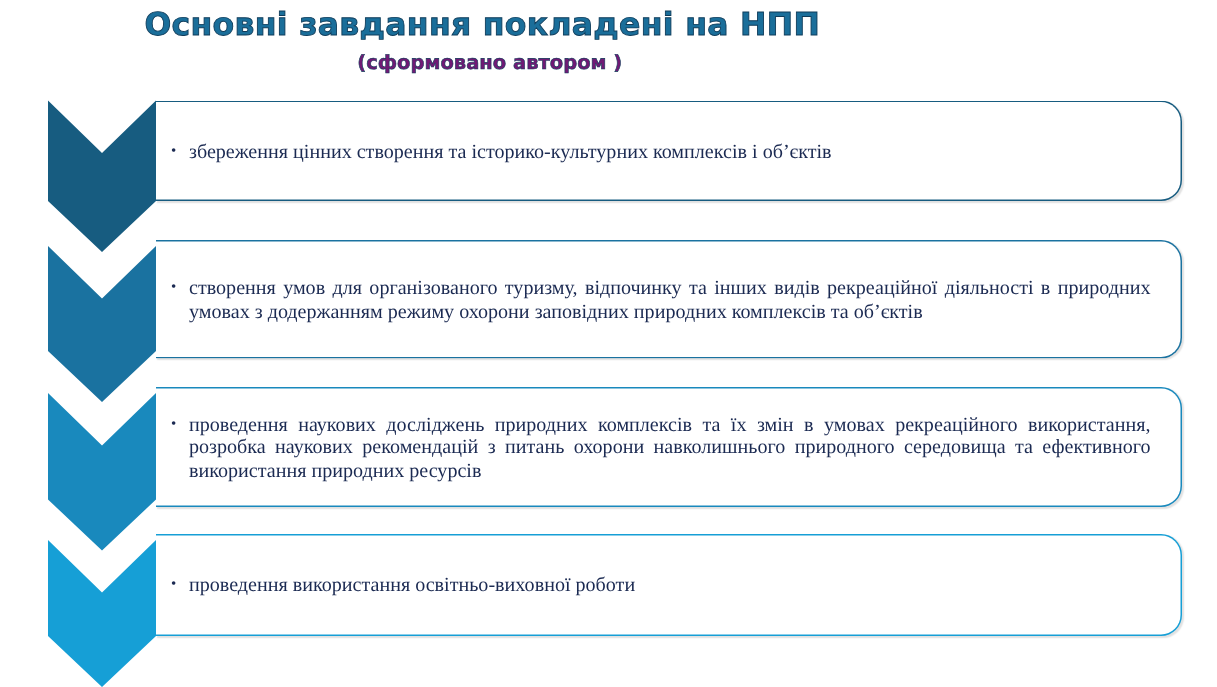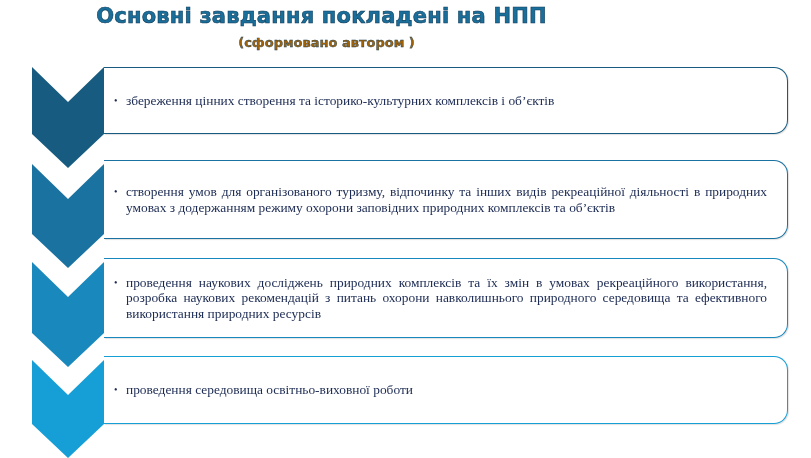--- a/index.html
+++ b/index.html
@@ -3,21 +3,21 @@
 <meta charset="utf-8">
 <style>
   html, body { margin:0; padding:0; }
   body { width:811px; height:458px; background:#ffffff; position:relative; overflow:hidden;
          font-family:"Liberation Serif", serif; }
   .title { position:absolute; left:0; width:643px; top:4px; text-align:center;
            font-family:"DejaVu Sans", sans-serif; font-weight:bold; font-size:21px;
            color:#1a6e9a; -webkit-text-stroke:0.6px #0e3a58; letter-spacing:0.2px; }
   .subtitle { position:absolute; left:0; width:653px; top:35px; text-align:center;
               font-family:"DejaVu Sans", sans-serif; font-weight:bold; font-size:13px;
-              color:#a16207; -webkit-text-stroke:0.4px #0e3a58; }
+              color:#701a75; -webkit-text-stroke:0.4px #0e3a58; }
   svg.chevrons { position:absolute; left:0; top:0; }
   .box { position:absolute; left:104px; width:684px; background:#fff;
          border-style:solid; border-width:1.5px 1.5px 1.5px 0;
          border-radius:0 14px 14px 0; box-sizing:border-box;
          display:flex; align-items:center; box-shadow:1px 1px 1px rgba(0,0,0,0.12); }
   .box .item { display:flex; padding-left:10px; padding-right:20px; width:100%; box-sizing:border-box;
                color:#1b2a52; font-size:13.4px; line-height:15.5px; }
   .bullet { width:12px; flex:0 0 12px; font-size:10px; line-height:15.5px; }
   .text { flex:1; text-align:justify; text-align-last:left; }
 </style>
@@ -51,15 +51,15 @@
 <div class="box" style="top:258px; height:80px; border-color:#1989bd;">
   <div class="item">
     <span class="bullet">•</span>
     <span class="text">проведення наукових досліджень природних комплексів та їх змін в умовах рекреаційного використання, розробка наукових рекомендацій з питань охорони навколишнього природного середовища та ефективного використання природних ресурсів</span>
   </div>
 </div>
 
 <div class="box" style="top:356px; height:68px; border-color:#169fd6;">
   <div class="item">
     <span class="bullet">•</span>
-    <span class="text">проведення середовища освітньо-виховної роботи</span>
+    <span class="text">проведення використання освітньо-виховної роботи</span>
   </div>
 </div>
 
 </body></html>

